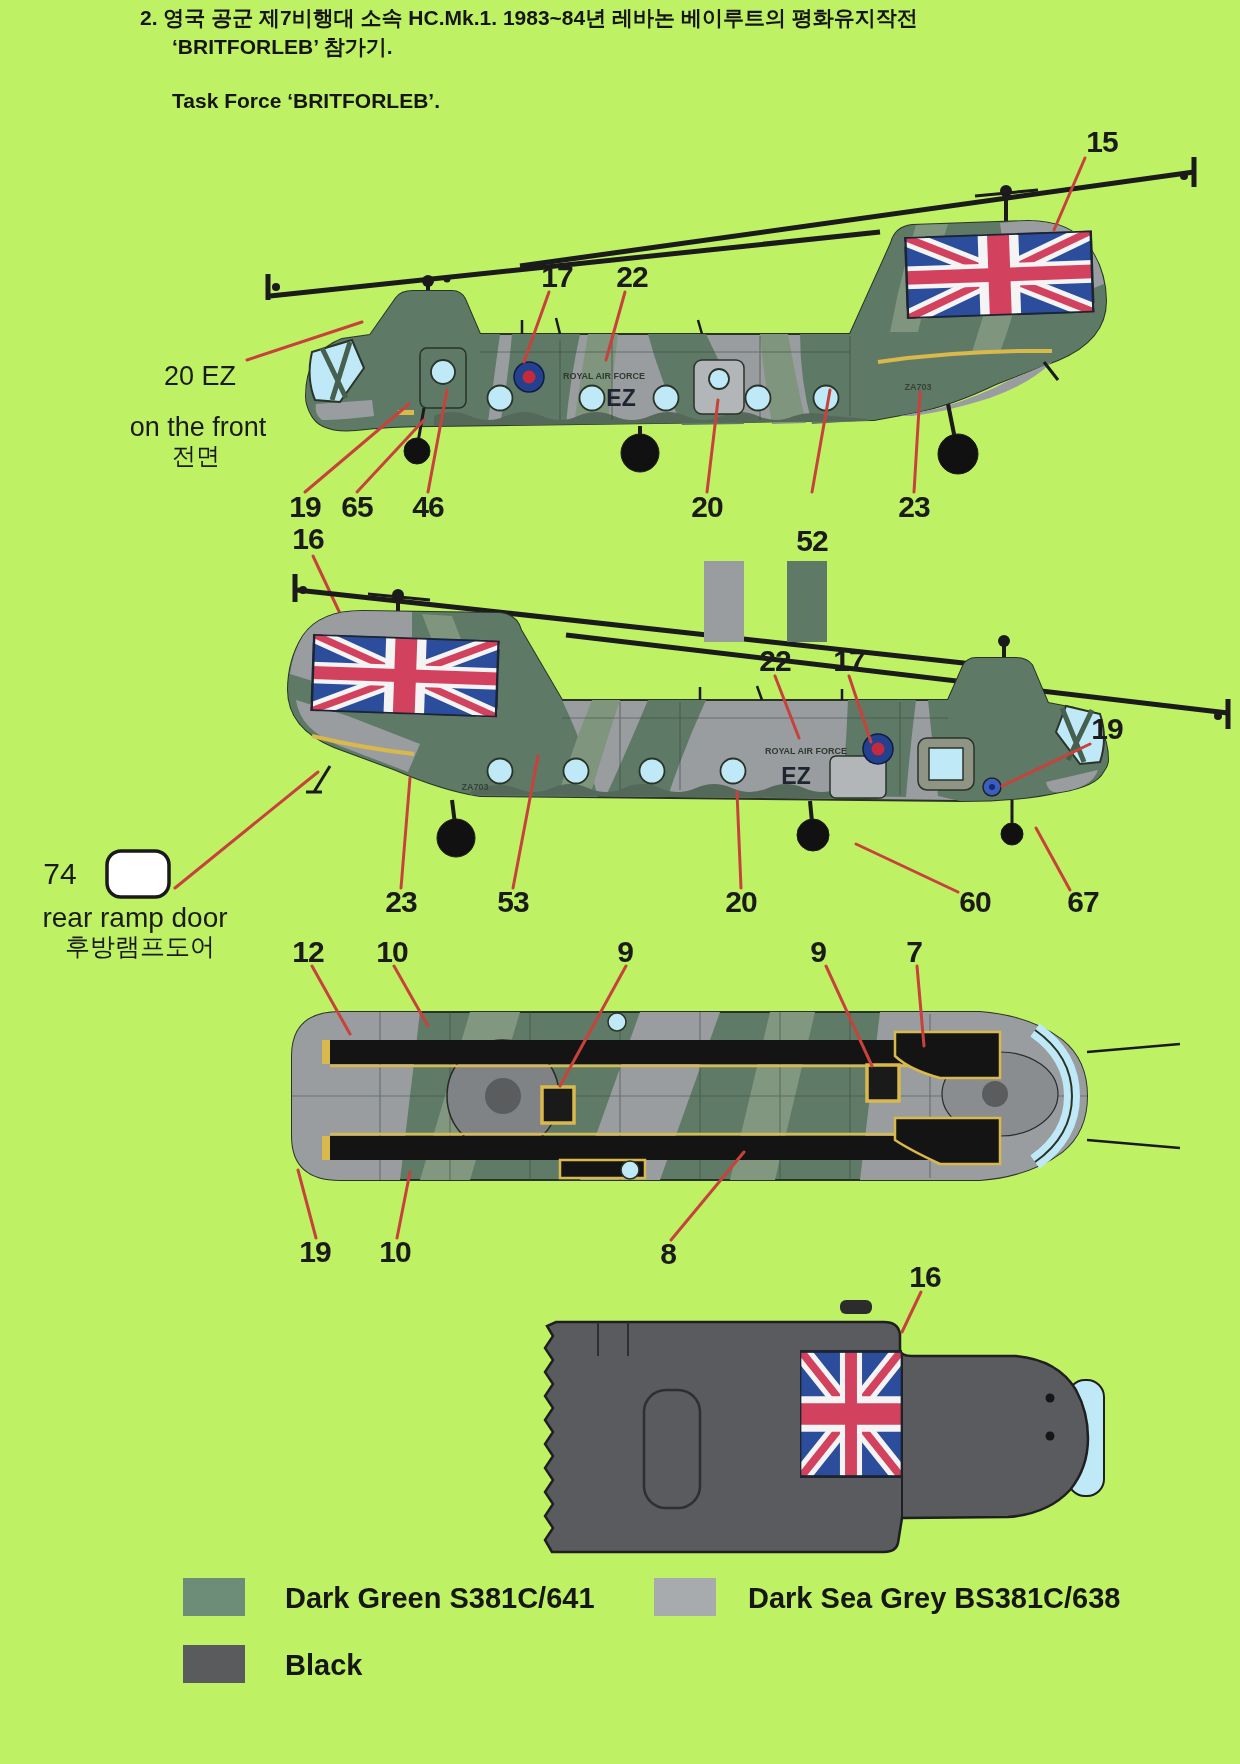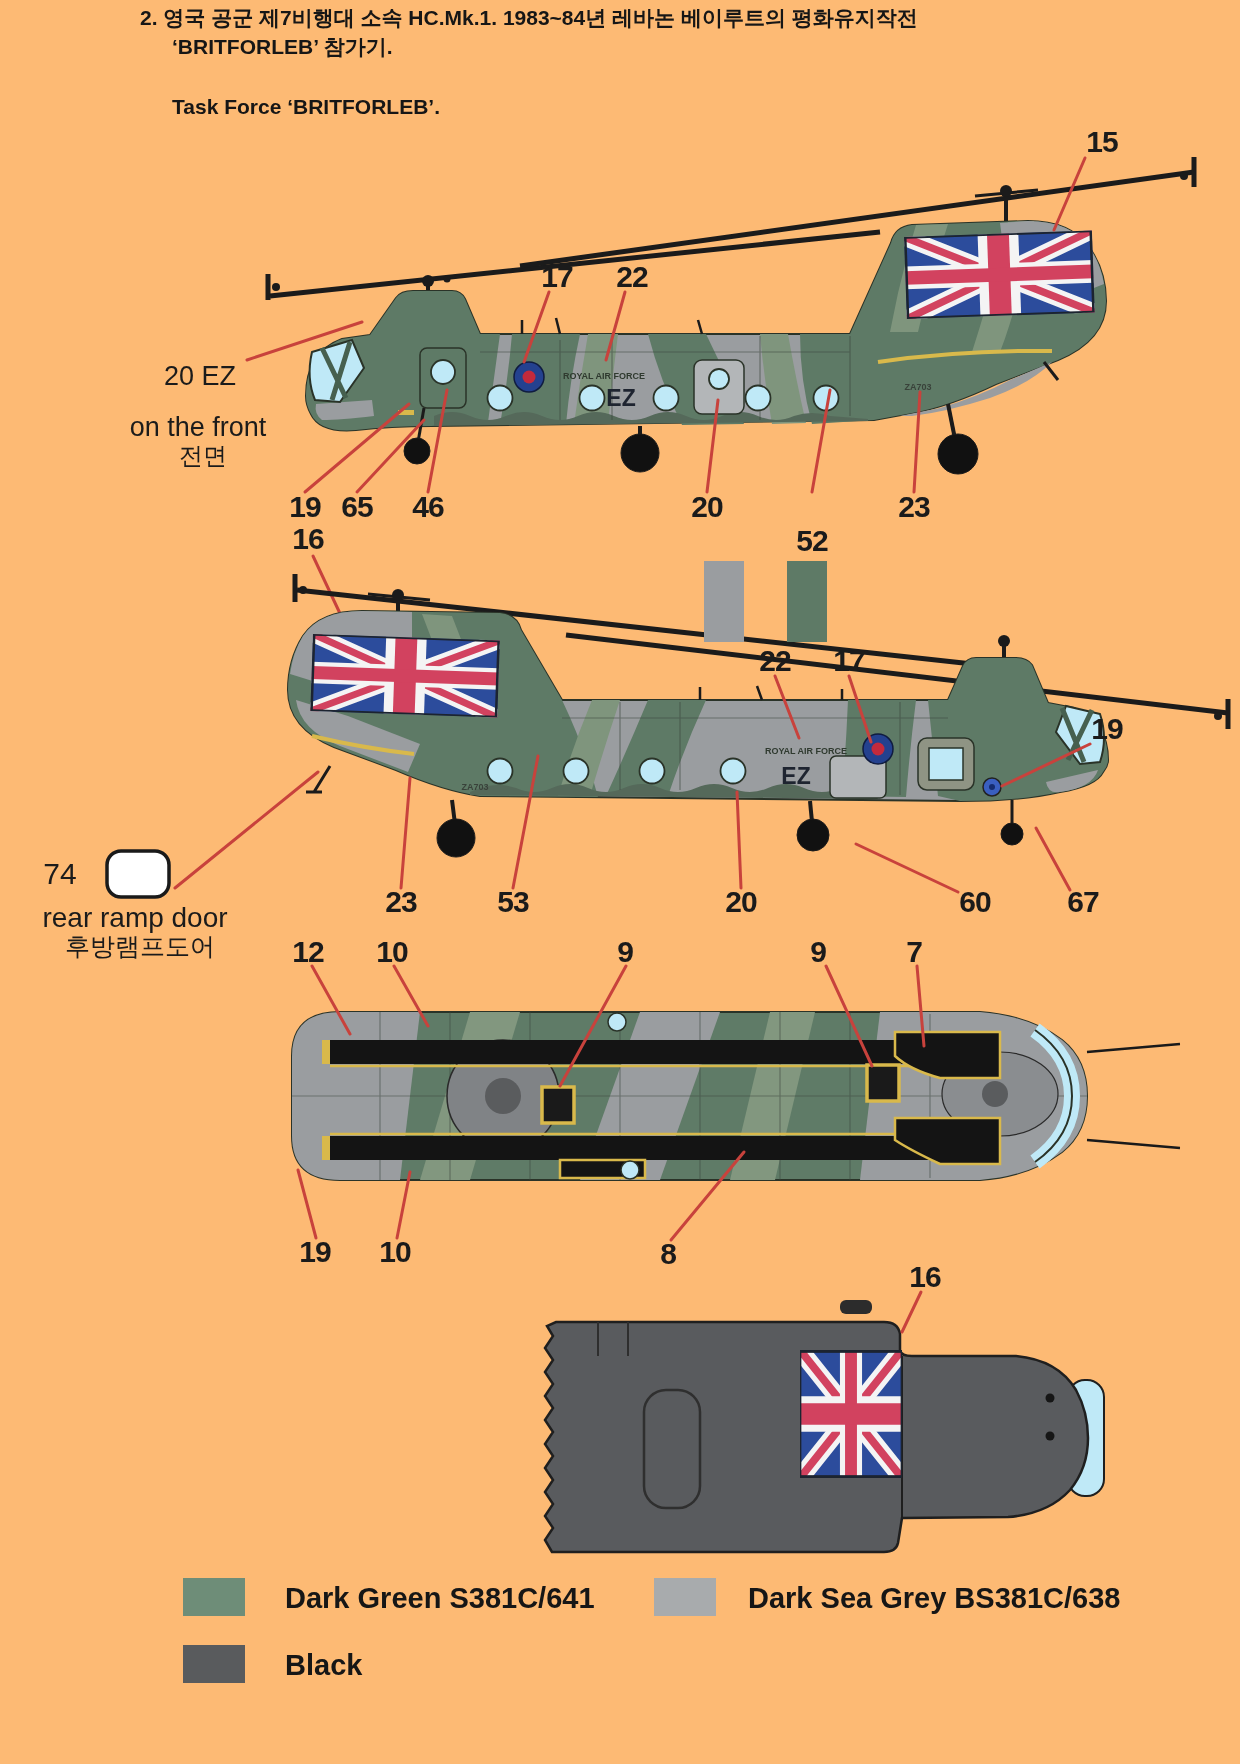--- a/index.html
+++ b/index.html
@@ -1,34 +1,34 @@
 <!DOCTYPE html>
 <html><head>
 <meta charset="utf-8">
 <style>
   html,body{margin:0;padding:0;background:#e8e8e8;}
-  .page{position:relative;width:1240px;height:1764px;background:#fdba74;overflow:hidden;
+  .page{position:relative;width:1240px;height:1764px;background:#bef264;overflow:hidden;
         font-family:"Liberation Sans",sans-serif;color:#1b1b1b;}
   .hdr{position:absolute;font-weight:bold;font-size:21px;white-space:nowrap;color:#161616;}
   .co{position:absolute;transform:translate(-50%,-50%);font-weight:bold;font-size:30px;
       letter-spacing:-1px;color:#1b1b1b;white-space:nowrap;}
   .note{position:absolute;transform:translate(-50%,-50%);font-weight:normal;color:#1b1b1b;white-space:nowrap;}
   .n27{font-size:27px;} .n24{font-size:24px;} .n30{font-size:30px;} .n28{font-size:28px;} .n25{font-size:25px;}
   .art{position:absolute;left:0;top:0;}
   .sw{position:absolute;}
   .lg{position:absolute;font-weight:bold;font-size:29px;white-space:nowrap;color:#161616;}
 </style>
 </head>
 <body>
 
 <div class="page">
 
   <div class="hdr" style="left:140px;top:4px;">2. 영국 공군 제7비행대 소속 HC.Mk.1. 1983~84년 레바논 베이루트의 평화유지작전</div>
   <div class="hdr" style="left:172px;top:33px;">‘BRITFORLEB’ 참가기.</div>
-  <div class="hdr" style="left:172px;top:89px;margin-top:6px;">Task Force  ‘BRITFORLEB’.</div>
+  <div class="hdr" style="left:172px;top:89px;">Task Force  ‘BRITFORLEB’.</div>
 
   <svg class="art" width="1240" height="1764" viewBox="0 0 1240 1764">
     <defs>
       <symbol id="ujack" viewBox="0 0 60 36" preserveAspectRatio="none">
         <rect width="60" height="36" fill="#2c4c9c"></rect>
         <path d="M0,0 L60,36 M60,0 L0,36" stroke="#f4f4f4" stroke-width="7"></path>
         <path d="M0,0 L60,36 M60,0 L0,36" stroke="#d2425f" stroke-width="3"></path>
         <path d="M30,0 L30,36" stroke="#f4f4f4" stroke-width="13"></path>
         <path d="M0,18 L60,18" stroke="#f4f4f4" stroke-width="10"></path>
         <path d="M30,0 L30,36" stroke="#d2425f" stroke-width="7"></path>
@@ -345,21 +345,21 @@
   <div class="co" style="left:914px;top:952px;">7</div>
 
   <div class="co" style="left:315px;top:1252px;">19</div>
   <div class="co" style="left:395px;top:1252px;">10</div>
   <div class="co" style="left:668px;top:1254px;">8</div>
 
   <div class="co" style="left:925px;top:1277px;">16</div>
 
   <div class="note n27" style="left:200px;top:376px;">20 EZ</div>
   <div class="note n27" style="left:198px;top:427px;">on the front</div>
-  <div class="note n24" style="left:196px;top:456px;margin-left:7px;">전면</div>
+  <div class="note n24" style="left:196px;top:456px;">전면</div>
   <div class="note n30" style="left:60px;top:874px;">74</div>
   <div class="note n28" style="left:135px;top:918px;">rear ramp door</div>
   <div class="note n25" style="left:140px;top:946px;">후방램프도어</div>
 
   <div class="sw" style="left: 183px; top: 1578px; width: 62px; height: 38px; background: rgb(110, 141, 120);"></div>
   <div class="lg" style="left:285px;top:1582px;">Dark Green S381C/641</div>
   <div class="sw" style="left: 654px; top: 1578px; width: 62px; height: 38px; background: rgb(168, 171, 173);"></div>
   <div class="lg" style="left:748px;top:1582px;">Dark Sea Grey BS381C/638</div>
   <div class="sw" style="left: 183px; top: 1645px; width: 62px; height: 38px; background: rgb(89, 91, 93);"></div>
   <div class="lg" style="left:285px;top:1649px;">Black</div>

